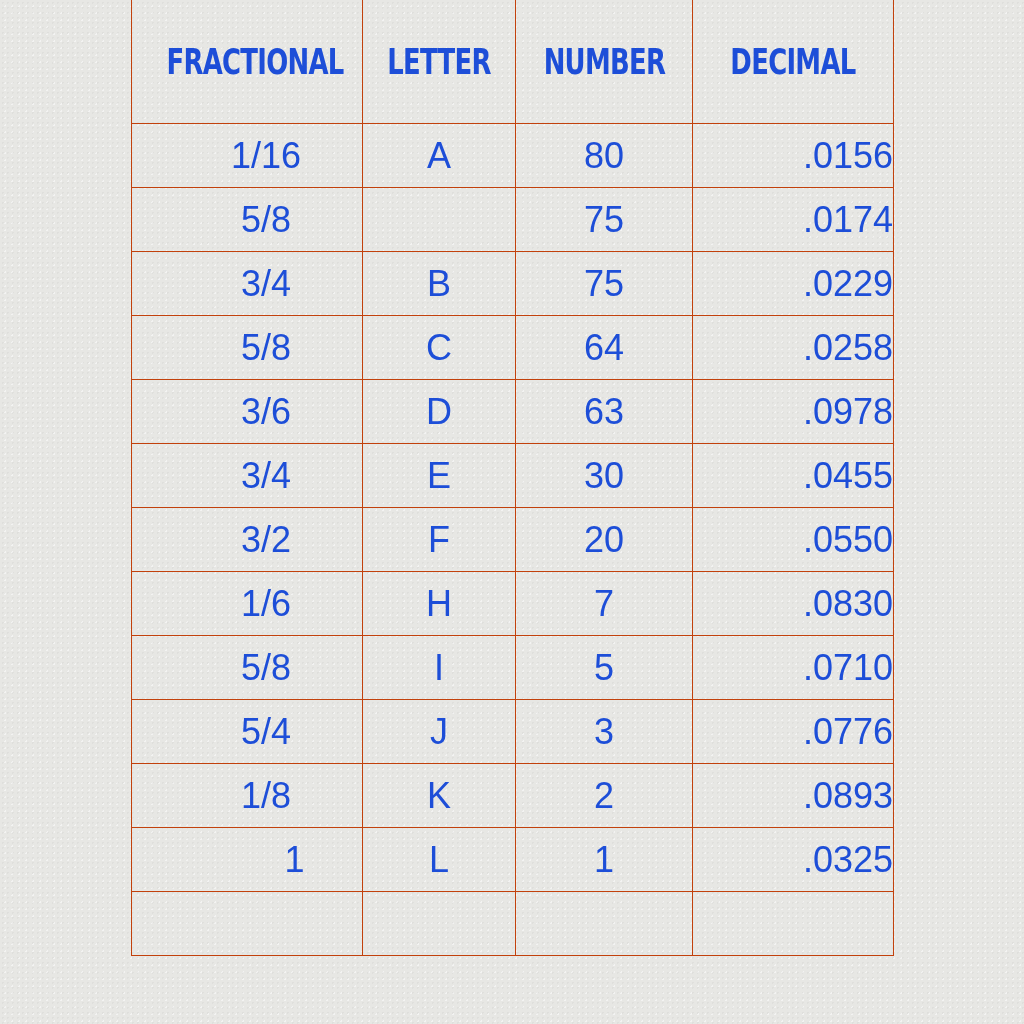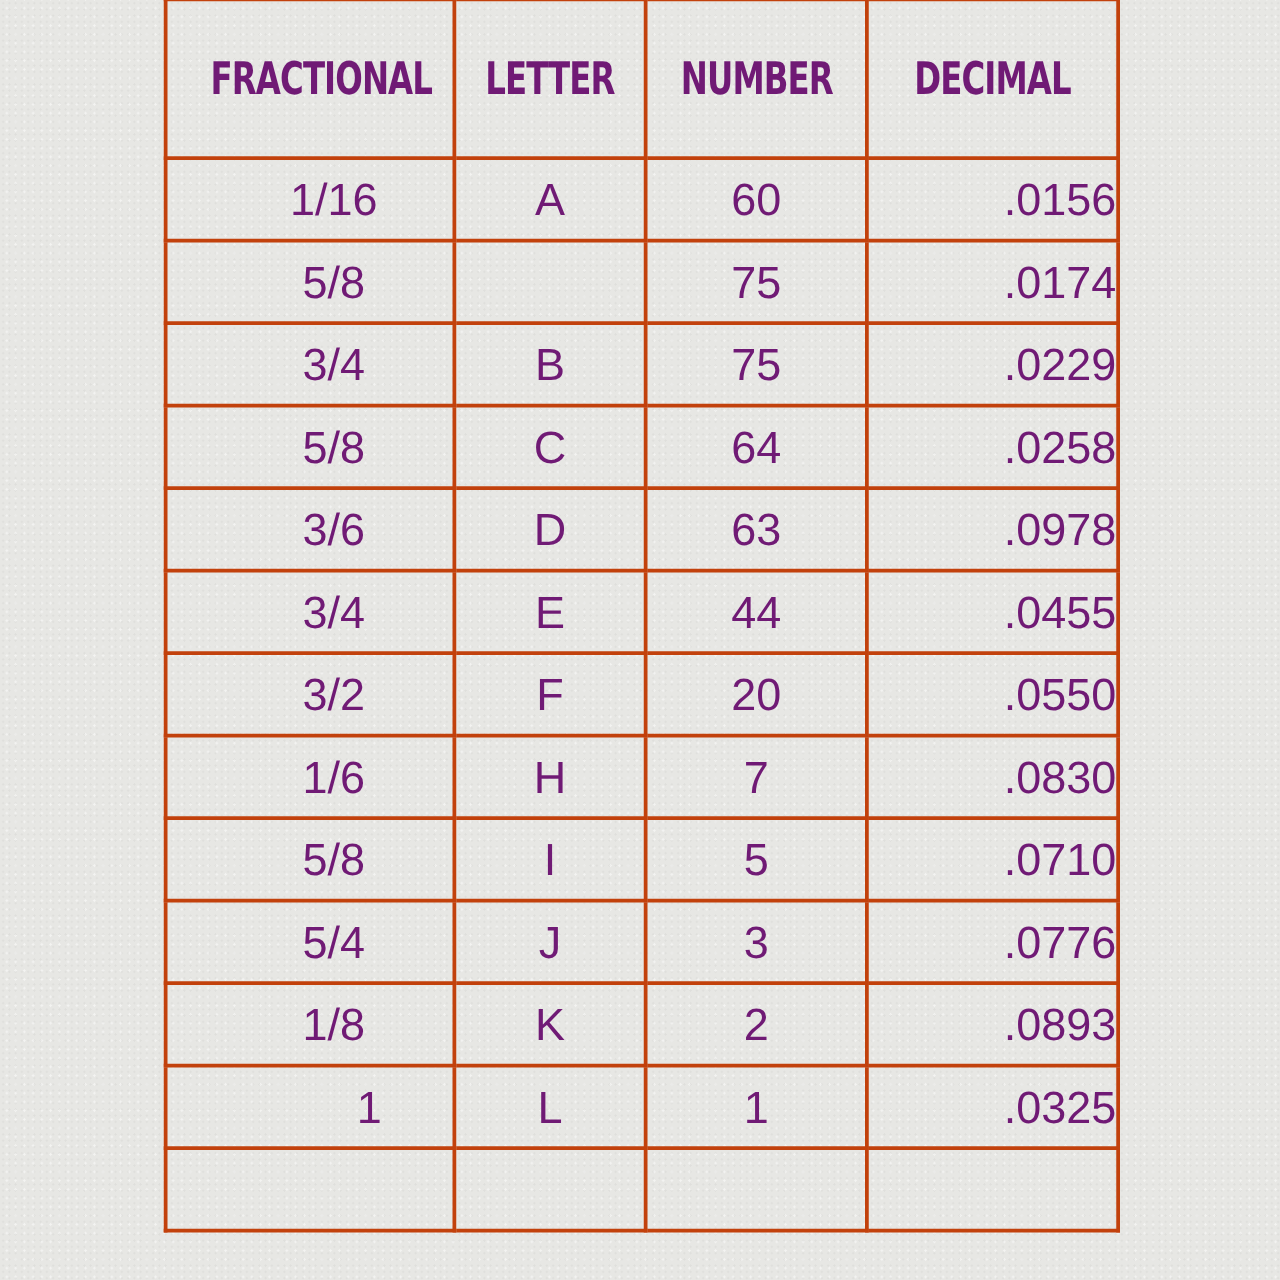--- a/index.html
+++ b/index.html
@@ -28,23 +28,23 @@
     table {
       border-collapse: collapse;
       table-layout: fixed;
       width: 762px;
     }
     col.c1 { width: 231px; }
     col.c2 { width: 153px; }
     col.c3 { width: 177px; }
     col.c4 { width: 201px; }
     th, td {
-      border: 3px solid #c2410c;
+      border: 1px solid #c2410c;
       padding: 0;
-      color: #701a75;
+      color: #1d4ed8;
     }
     th {
       height: 124px;
       font-family: "DejaVu Sans", sans-serif;
       font-weight: bold;
       font-size: 36px;
       letter-spacing: -1px;
       transform-origin: center;
     }
     th span {
@@ -85,21 +85,21 @@
         <th><span>FRACTIONAL</span></th>
         <th><span>LETTER</span></th>
         <th><span>NUMBER</span></th>
         <th><span>DECIMAL</span></th>
       </tr>
     </thead>
     <tbody>
       <tr>
         <td class="frac">1/16</td>
         <td>A</td>
-        <td>60</td>
+        <td>80</td>
         <td class="dec">.0156</td>
       </tr>
       <tr>
         <td class="frac">5/8</td>
         <td></td>
         <td>75</td>
         <td class="dec">.0174</td>
       </tr>
       <tr>
         <td class="frac">3/4</td>
@@ -115,21 +115,21 @@
       </tr>
       <tr>
         <td class="frac">3/6</td>
         <td>D</td>
         <td>63</td>
         <td class="dec">.0978</td>
       </tr>
       <tr>
         <td class="frac">3/4</td>
         <td>E</td>
-        <td>44</td>
+        <td>30</td>
         <td class="dec">.0455</td>
       </tr>
       <tr>
         <td class="frac">3/2</td>
         <td>F</td>
         <td>20</td>
         <td class="dec">.0550</td>
       </tr>
       <tr>
         <td class="frac">1/6</td>

